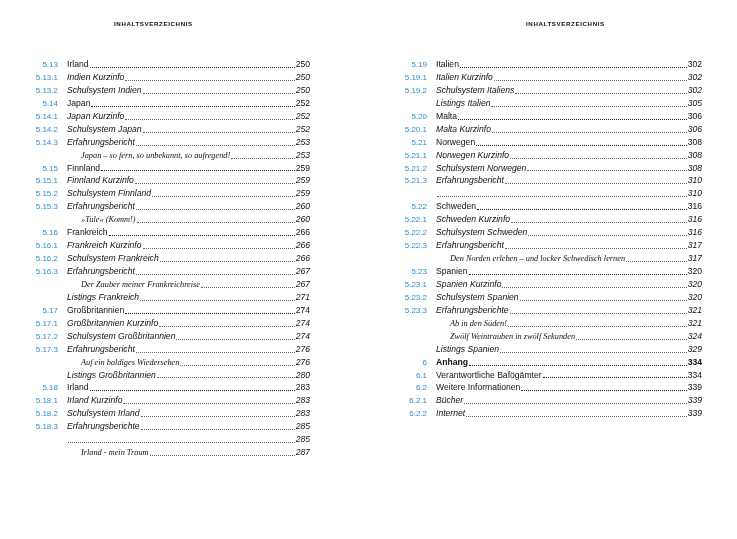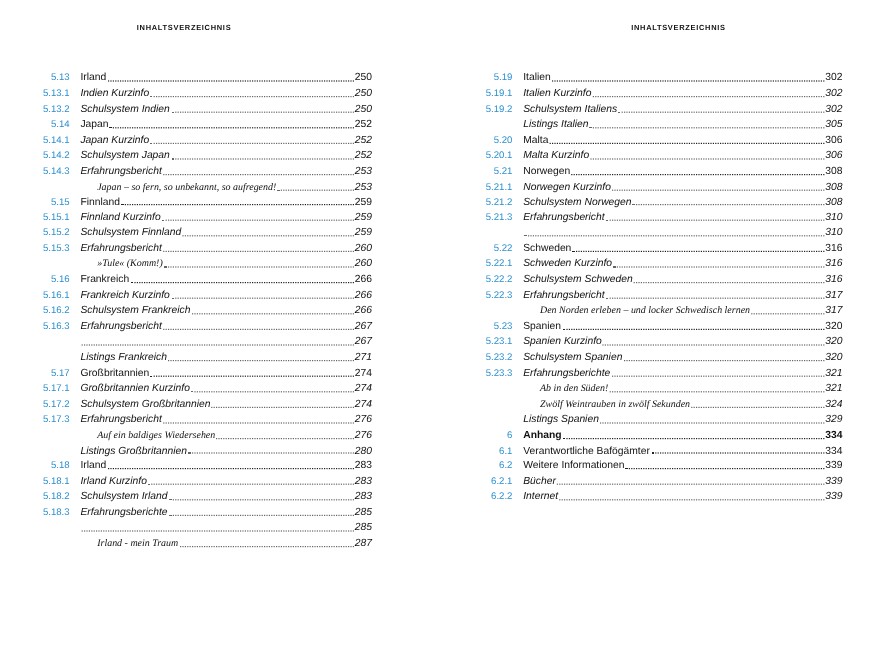--- a/index.html
+++ b/index.html
@@ -132,20 +132,21 @@
         <span class="page-no">266</span>
       </li>
       <li class="row lvl2">
         <span class="num">5.16.3</span>
         <span class="title">Erfahrungsbericht</span>
         <span class="leader"></span>
         <span class="page-no">267</span>
       </li>
       <li class="row report">
         <span class="num"></span>
+        <span class="title">Der Zauber meiner Frankreichreise</span>
         <span class="leader"></span>
         <span class="page-no">267</span>
       </li>
       <li class="row lvl2">
         <span class="num"></span>
         <span class="title">Listings Frankreich</span>
         <span class="leader"></span>
         <span class="page-no">271</span>
       </li>
       <li class="row lvl1">

